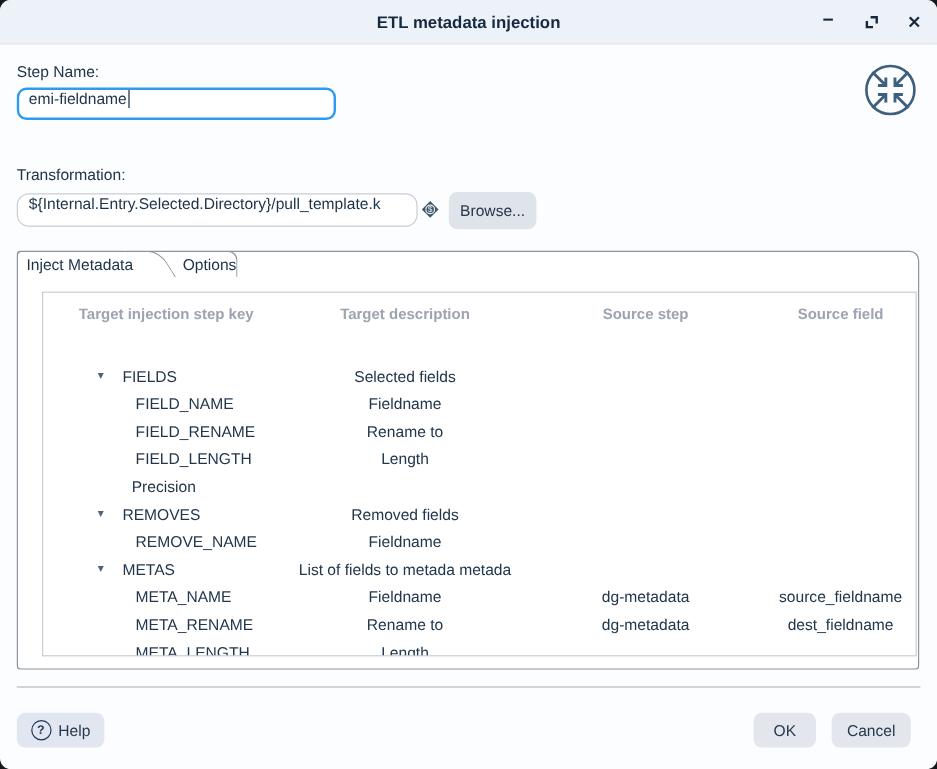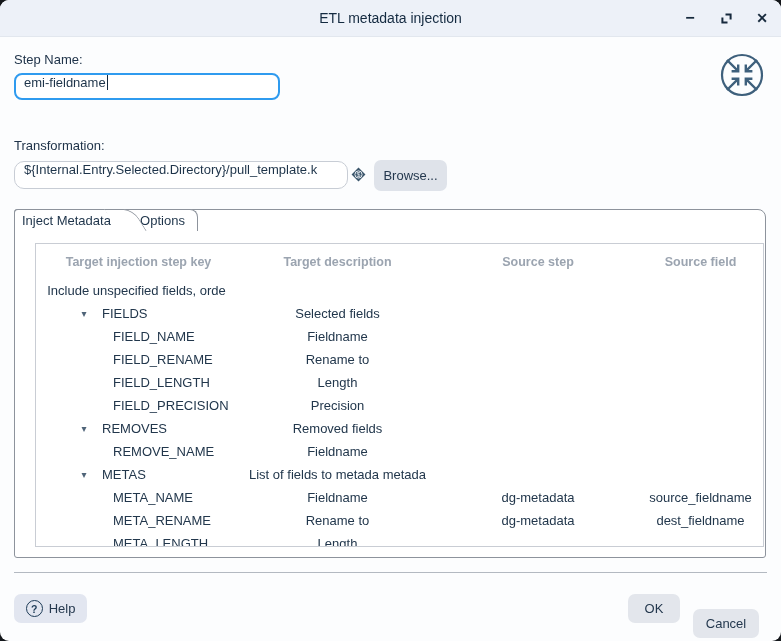--- a/index.html
+++ b/index.html
@@ -3,21 +3,21 @@
 <meta charset="utf-8">
 <style>
   html,body { margin:0; padding:0; background:#14171b; font-family:"Liberation Sans", sans-serif; }
   .stage { width:781px; height:641px; position:relative; overflow:hidden; }
   .dialog { position:absolute; inset:0; background:#fcfdfe; border-radius:9px; overflow:hidden; }
 
   
   .titlebar { position:absolute; left:0; top:0; width:781px; height:36px; background:#edf1f8;
               border-bottom:1px solid #e2e7ee; }
   .title { position:absolute; left:0; right:0; top:0; height:36px; line-height:36px; text-align:center;
-           font-size:14px; font-weight:normal; color:#142a40; }
+           font-size:14px; font-weight:bold; color:#142a40; }
   .winctrls { position:absolute; right:8px; top:0; height:36px; display:flex; align-items:center; gap:14px; }
   .wbtn { width:22px; height:22px; display:flex; align-items:center; justify-content:center;
           color:#16293c; font-weight:bold; cursor:default; }
   .wbtn.min { font-size:16px; }
   .wbtn.cls { font-size:14px; }
 
   
   .lbl { position:absolute; font-size:13px; color:#20344a; }
   .fakeinput { position:absolute; box-sizing:border-box; background:#fff; font-size:13px; color:#1d3349;
                display:flex; align-items:flex-start; overflow:hidden; white-space:nowrap; }
@@ -37,21 +37,21 @@
   .folder { position:absolute; left:14px; top:209px; width:752px; height:349px; box-sizing:border-box;
             border:1px solid #8d939c; border-radius:3px 8px 3px 3px; background:#fff; }
   .tab { position:absolute; top:209px; height:22px; box-sizing:border-box; font-size:13px; color:#1d3349;
          display:flex; align-items:center; background:#fff; cursor:default; }
   .tab-active { left:14px; width:106px; border-top:1px solid #8d939c; border-left:1px solid #8d939c;
                 border-radius:4px 0 0 0; padding-left:7px; z-index:3; }
   .tab-active::after { content:""; position:absolute; top:-1px; right:-20px; width:28px; height:21px;
                        background:#fff; border-top:1px solid #8d939c; border-right:1px solid #8d939c;
                        border-radius:0 10px 0 0; transform:skewX(32deg); z-index:-1; }
   .tab-options { left:128px; width:70px; border-top:1px solid #8d939c; border-right:1px solid #8d939c;
-                 border-radius:0 8px 0 0; justify-content:center; z-index:2; }
+                 border-radius:0 8px 0 0; justify-content:flex-end; z-index:2; }
 
   
   .treetable { position:absolute; left:35px; top:243px; width:729px; height:304px; box-sizing:border-box;
                border:1px solid #c9cdd4; background:#fff; overflow:hidden; }
   .thead { display:flex; height:35px; align-items:center; font-size:12.5px; font-weight:bold; color:#9ba4b0; }
   .tc { box-sizing:border-box; overflow:hidden; white-space:nowrap;text-align:center; }
   .c1 { width:201px; padding-left:4px; }
   .c2 { width:201px; }
   .c3 { width:200px; }
   .c4 { flex:1; }
@@ -62,21 +62,21 @@
   .cellkey.lvl2 { padding-left:77px; }
   .twisty { width:14px; margin-right:11px; font-size:10px; color:#4f6478; line-height:1;
             display:inline-flex; justify-content:center; cursor:default; }
 
   
   .sep { position:absolute; left:14px; top:572px; width:753px; height:1px; background:#b3b9c1; }
   .help { left:14px; top:594px; height:29px; width:73px; background:#e2e6f0; gap:6px; }
   .qcircle { width:15px; height:15px; border:1.6px solid #1d3b57; border-radius:50%; font-size:10.5px;
              font-weight:bold; color:#1d3b57; display:flex; align-items:center; justify-content:center; }
   .ok { left:628px; top:594px; width:52px; height:29px; background:#e3e6ec; }
-  .cancel { left:693px; top:609px; width:66px; height:29px; background:#e3e6ec; }
+  .cancel { left:693px; top:594px; width:66px; height:29px; background:#e3e6ec; }
 </style>
 </head>
 <body>
 
 <div class="stage">
   <div class="dialog">
 
     <div class="titlebar">
       <div class="title">ETL metadata injection</div>
       <div class="winctrls">
@@ -132,21 +132,20 @@
 
     <div class="treetable">
       <div class="thead">
         <div class="tc c1">Target injection step key</div>
         <div class="tc c2">Target description</div>
         <div class="tc c3">Source step</div>
         <div class="tc c4">Source field</div>
       </div>
       <div>
           <div class="trow">
-        <div class="tc c2">Include unspecified fields, orde</div>
         <div class="tc c3"></div>
         <div class="tc c4"></div>
       </div>
           <div class="trow">
         <div class="tc c1 cellkey lvl1 exp">
           <span class="twisty">▾</span>
           <span>FIELDS</span>
         </div>
         <div class="tc c2">Selected fields</div>
         <div class="tc c3"></div>
@@ -173,24 +172,20 @@
           <div class="trow">
         <div class="tc c1 cellkey lvl2">
 
           <span>FIELD_LENGTH</span>
         </div>
         <div class="tc c2">Length</div>
         <div class="tc c3"></div>
         <div class="tc c4"></div>
       </div>
           <div class="trow">
-        <div class="tc c1 cellkey lvl2">
-
-          <span>FIELD_PRECISION</span>
-        </div>
         <div class="tc c2">Precision</div>
         <div class="tc c3"></div>
         <div class="tc c4"></div>
       </div>
           <div class="trow">
         <div class="tc c1 cellkey lvl1 exp">
           <span class="twisty">▾</span>
           <span>REMOVES</span>
         </div>
         <div class="tc c2">Removed fields</div>

